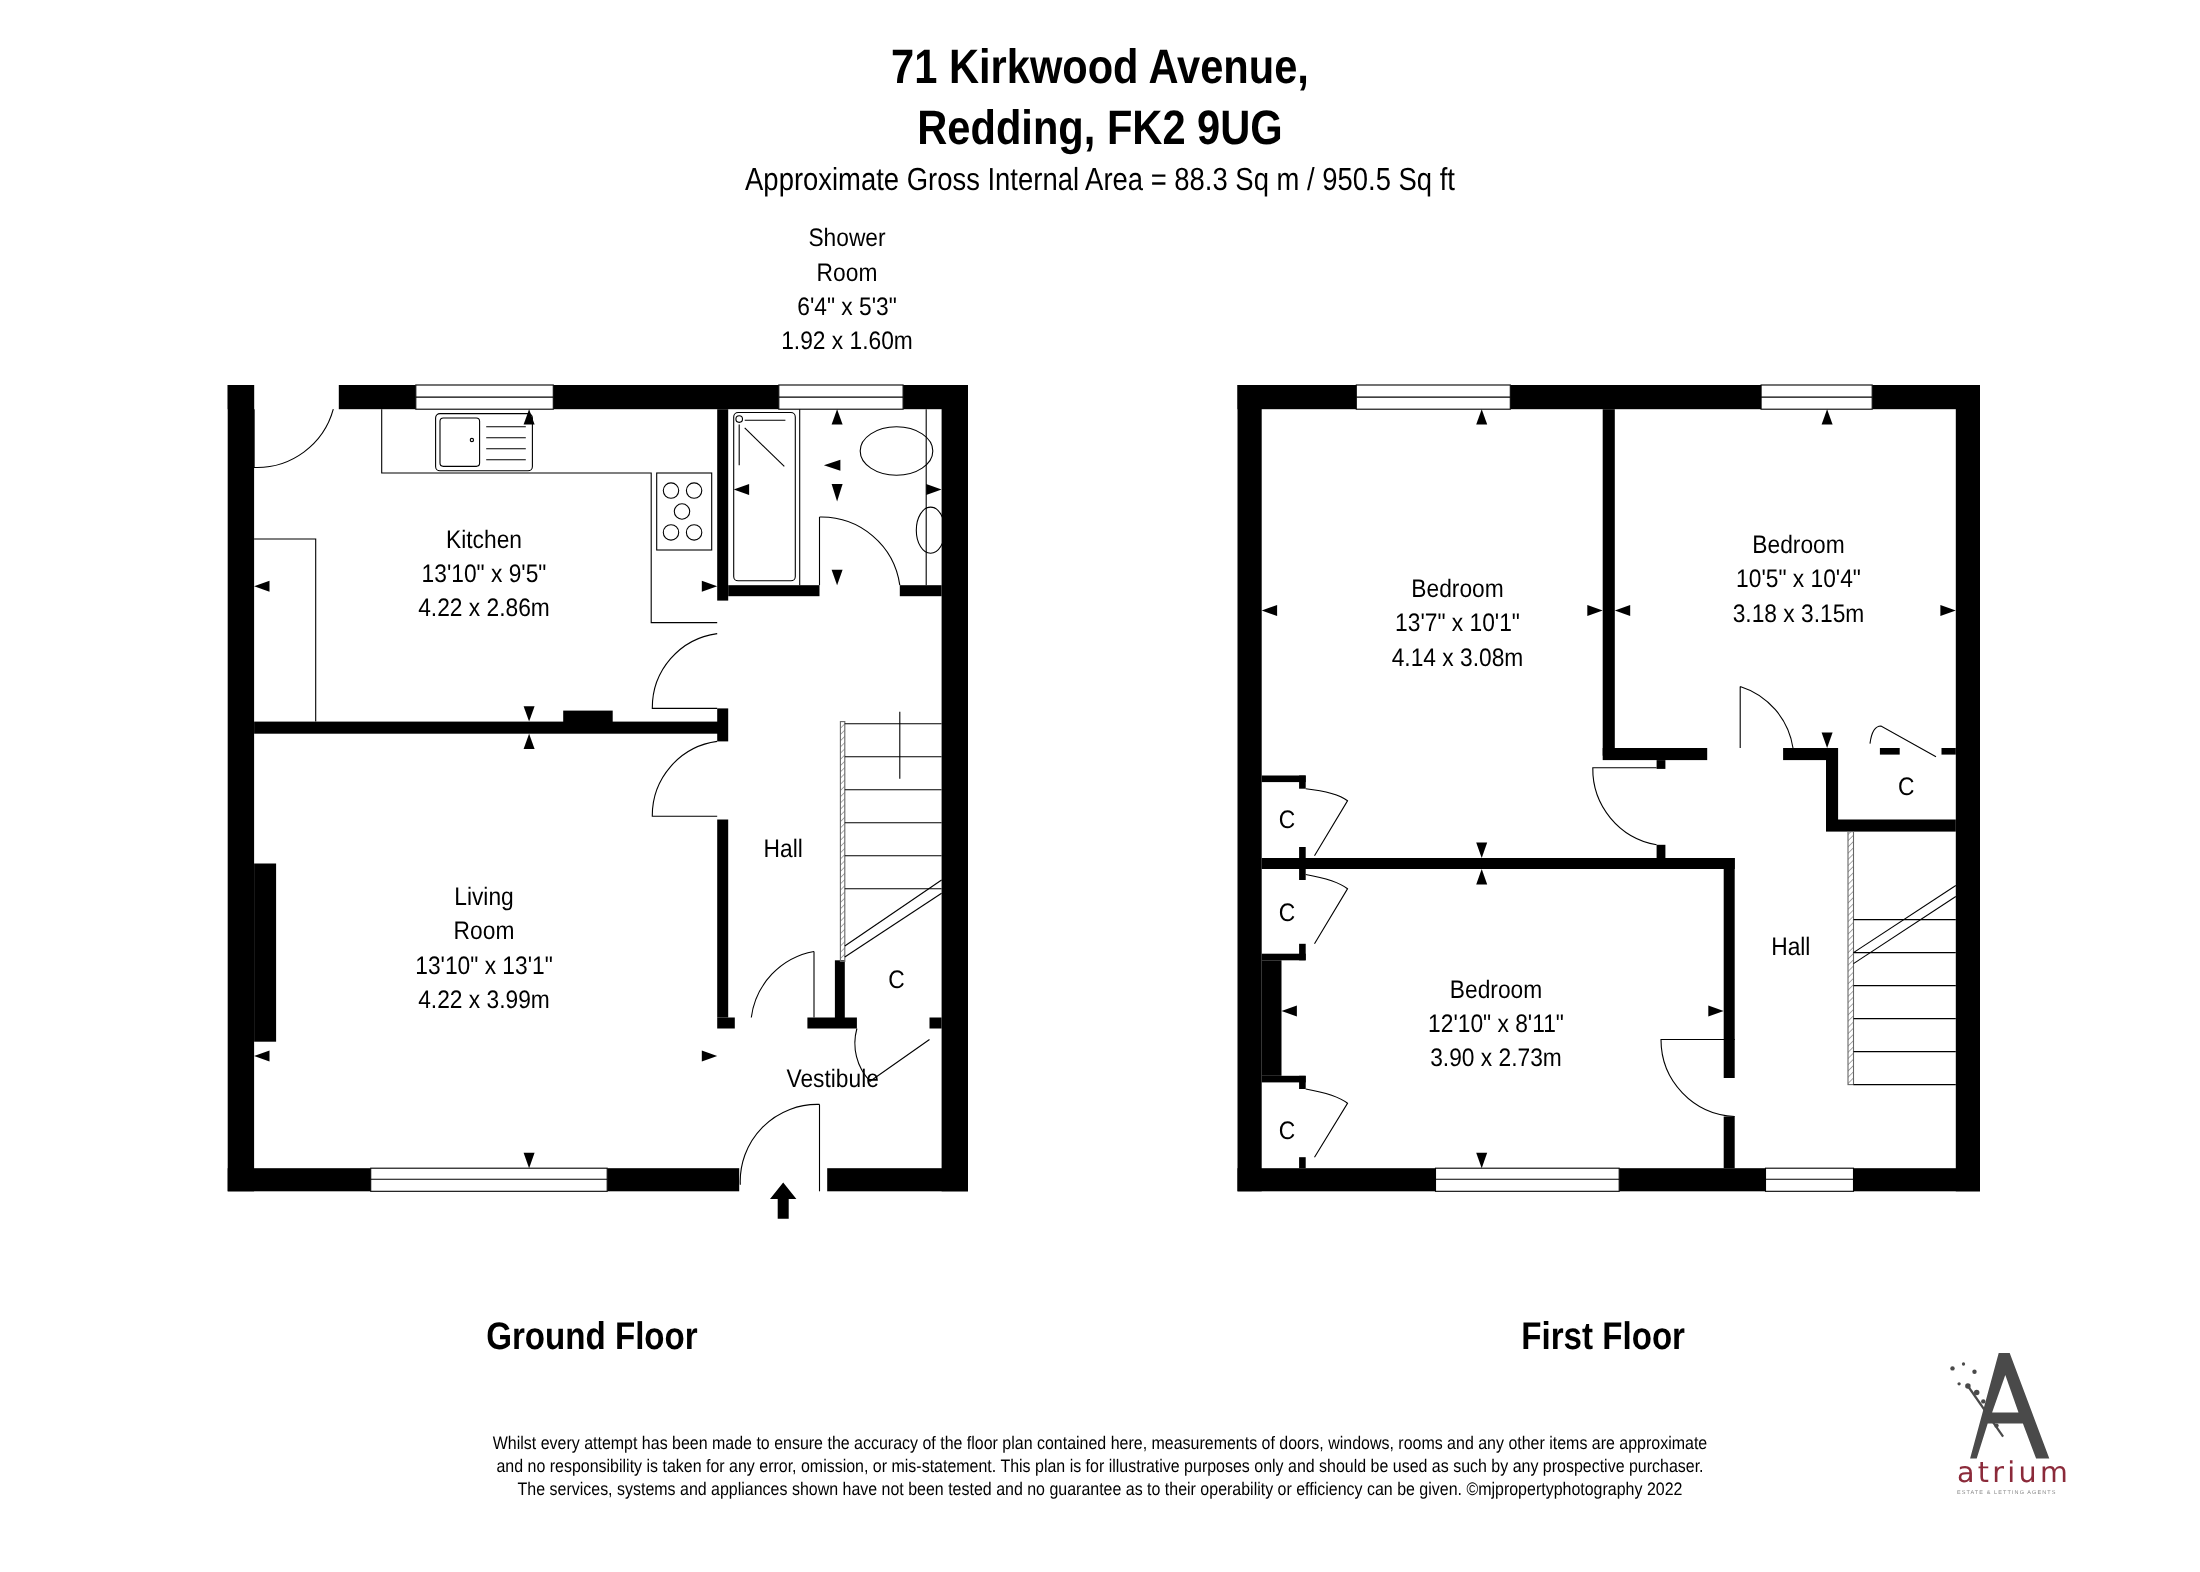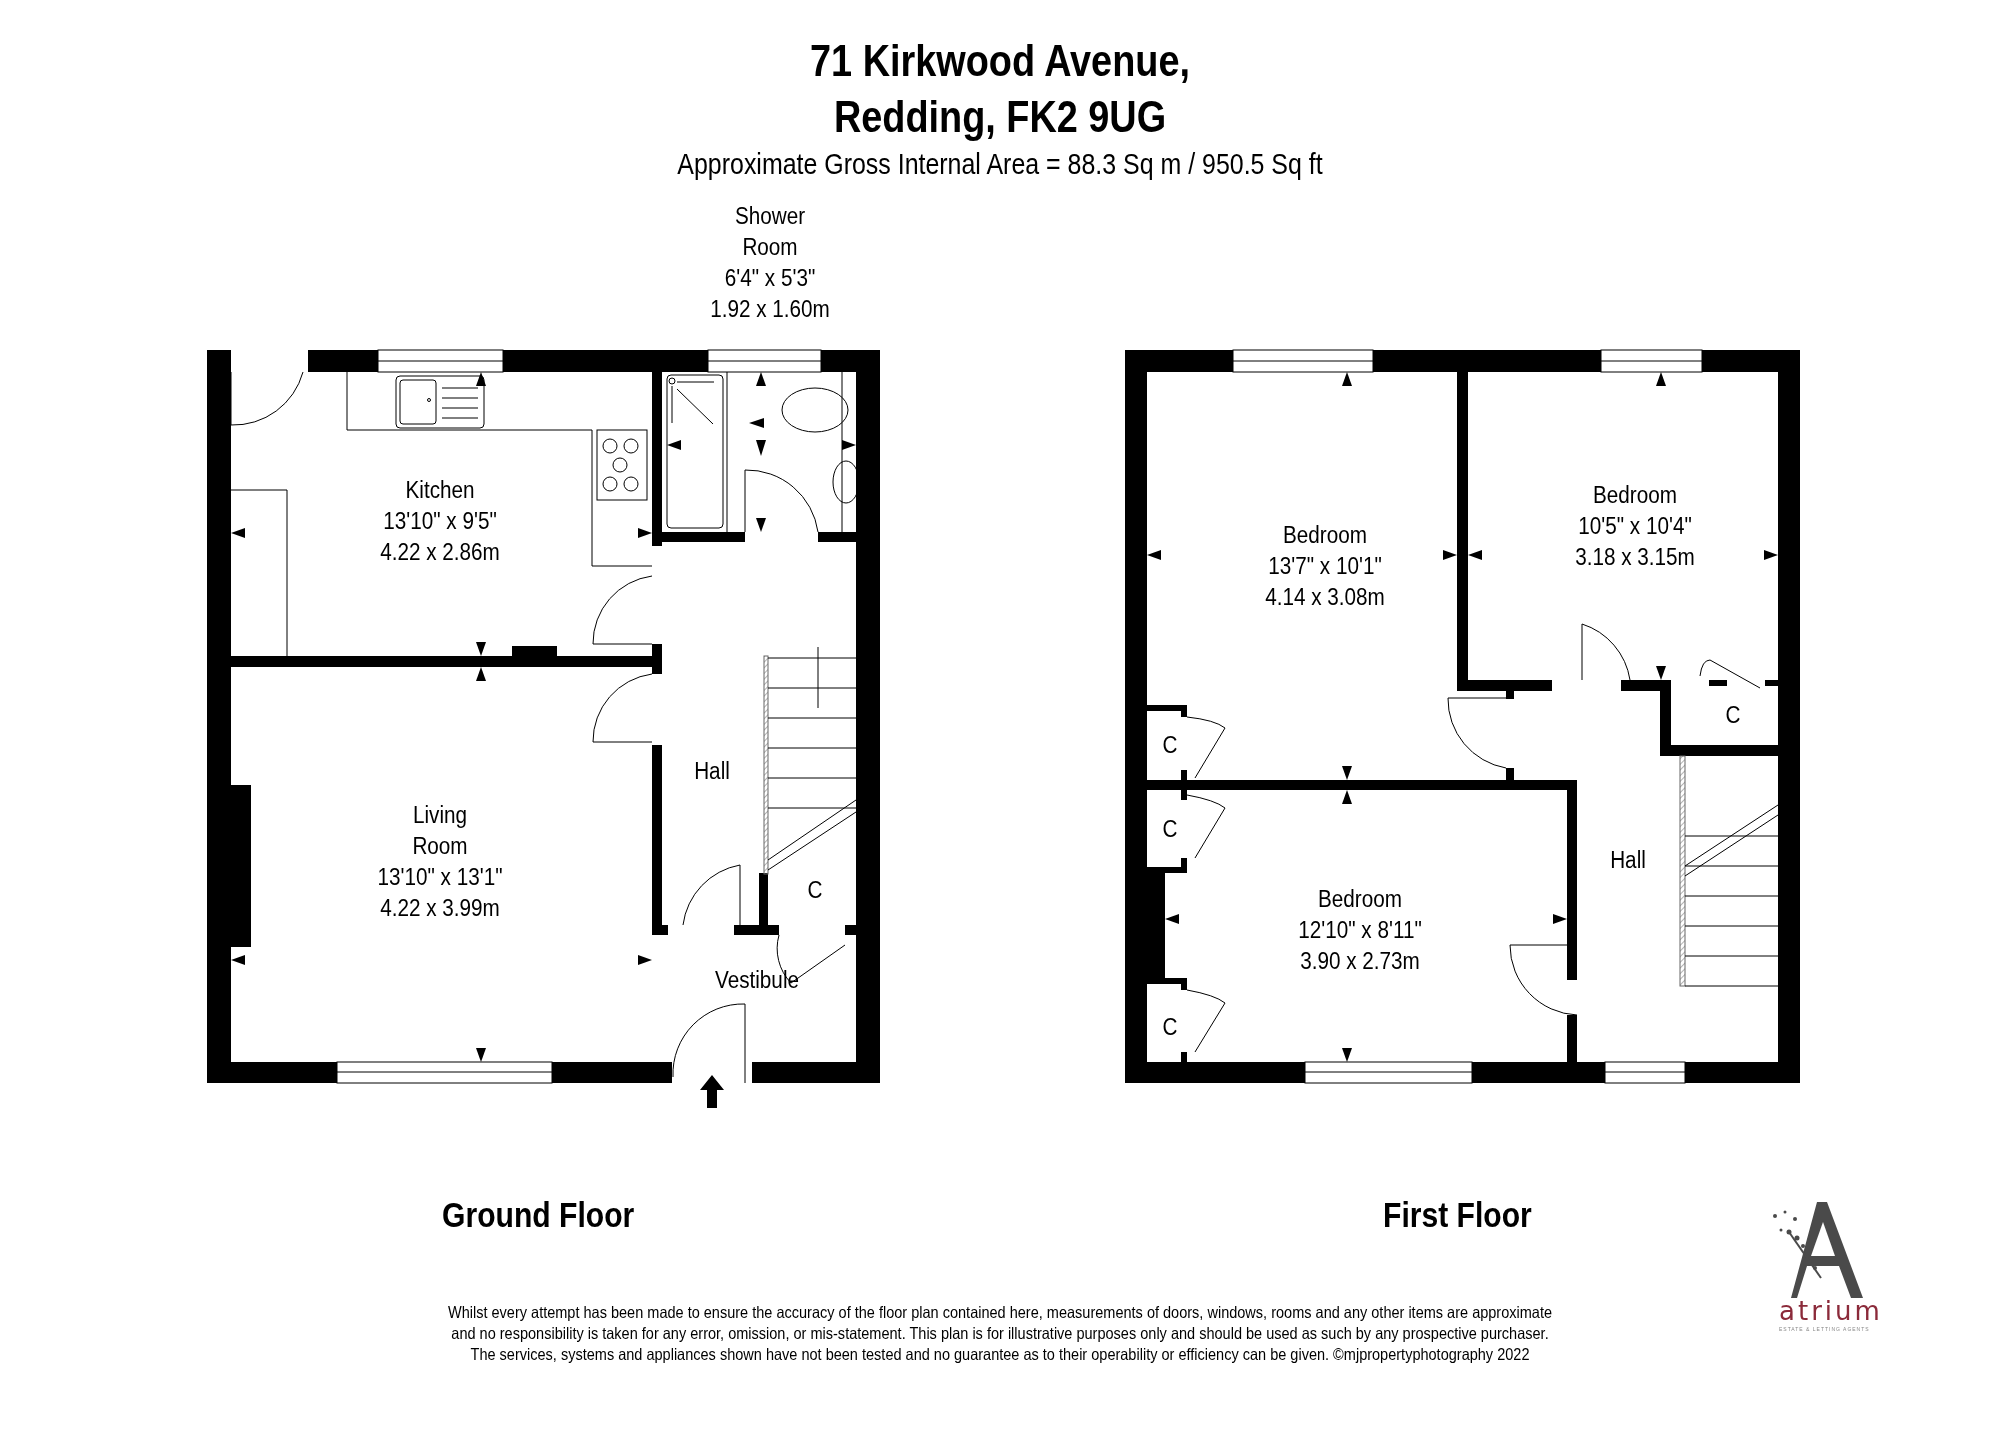--- a/index.html
+++ b/index.html
@@ -267,21 +267,21 @@
 </div>
 <div class="abs room-label" style="left:1588px; top:845px; width:80px;">Hall</div>
 <div class="abs room-label" style="left:1713px; top:700px; width:40px;">C</div>
 <div class="abs room-label" style="left:1150px; top:730px; width:40px;">C</div>
 <div class="abs room-label" style="left:1150px; top:814px; width:40px;">C</div>
 <div class="abs room-label" style="left:1150px; top:1012px; width:40px;">C</div>
 
 <div class="abs floor-label" style="left:442px; top:1195px;">Ground Floor</div>
 <div class="abs floor-label" style="left:1383px; top:1195px;">First Floor</div>
 
-<div class="abs" style="left:1755px; top:1194px; width:120px; height:140px;">
+<div class="abs" style="left:1755px; top:1222px; width:120px; height:140px;">
   <svg width="120" height="140" viewBox="0 0 120 140" style="position:absolute;left:0;top:0;">
     <polygon points="62,8 72,8 108,104 96,104 84,72 52,72 42,104 36,104" fill="#4a4a4a"></polygon>
     <polygon points="56,62 80,62 68,28" fill="#fff"></polygon>
     <g fill="#4a4a4a">
       <circle cx="20" cy="22" r="2"></circle>
         <circle cx="30" cy="18" r="1.5"></circle>
         <circle cx="40" cy="25" r="2"></circle>
       <circle cx="34" cy="38" r="2.5"></circle>
         <circle cx="42" cy="44" r="2.5"></circle>
         <circle cx="48" cy="52" r="2"></circle>

